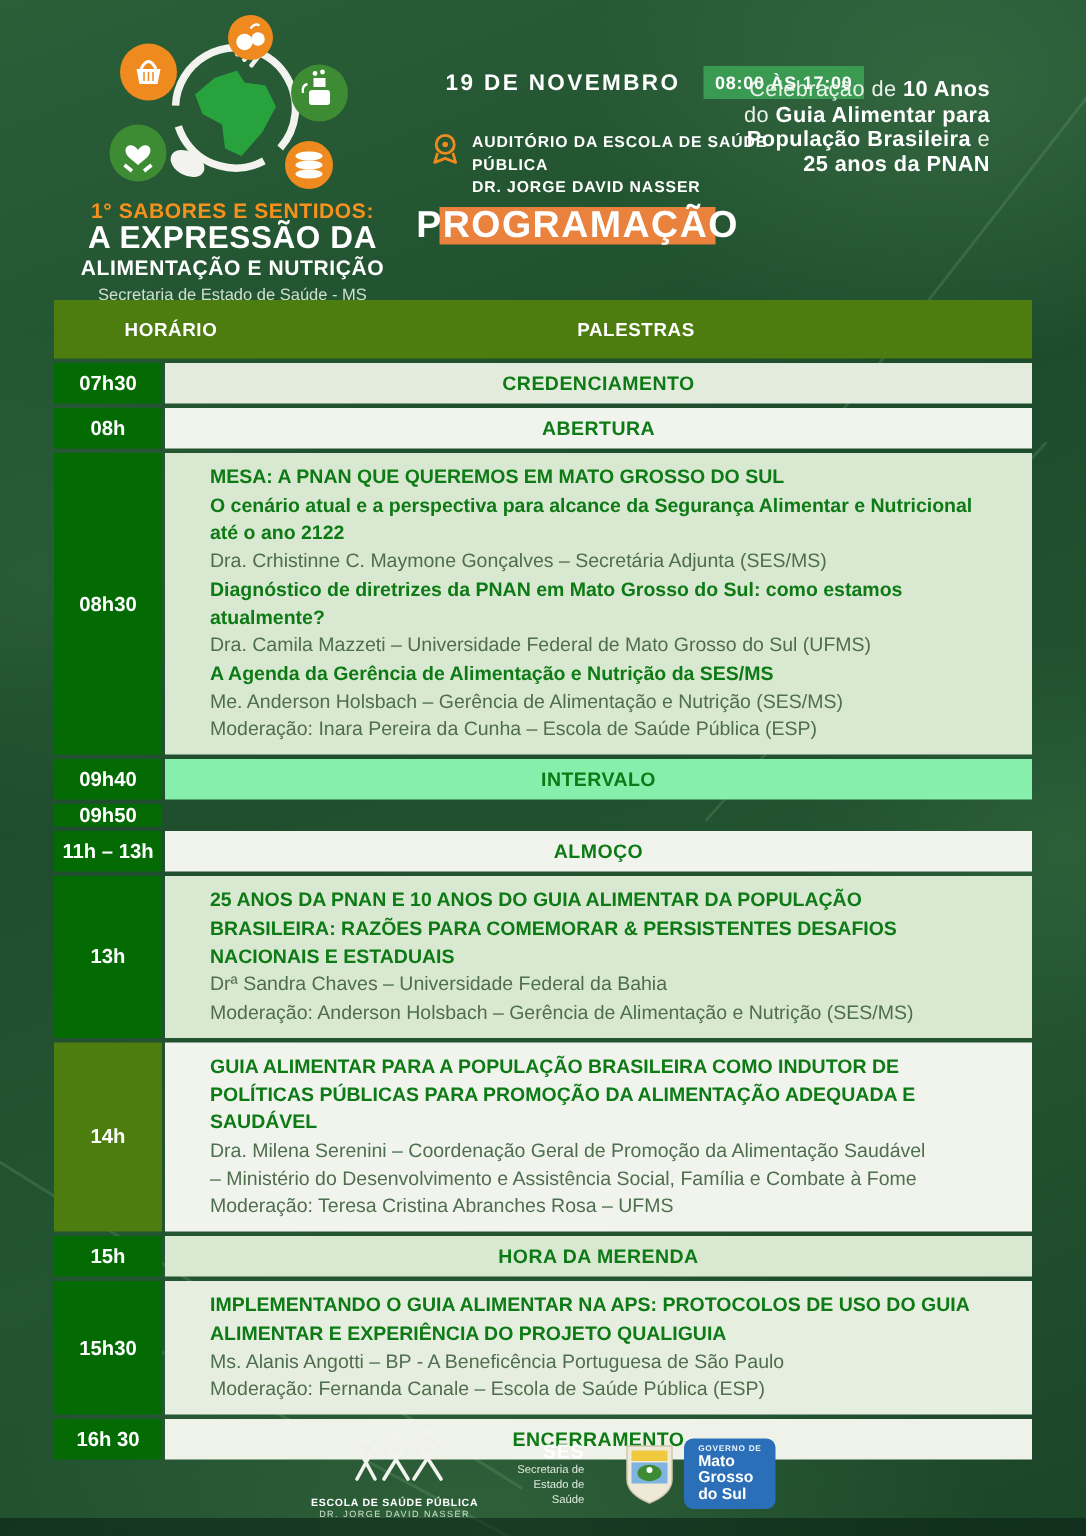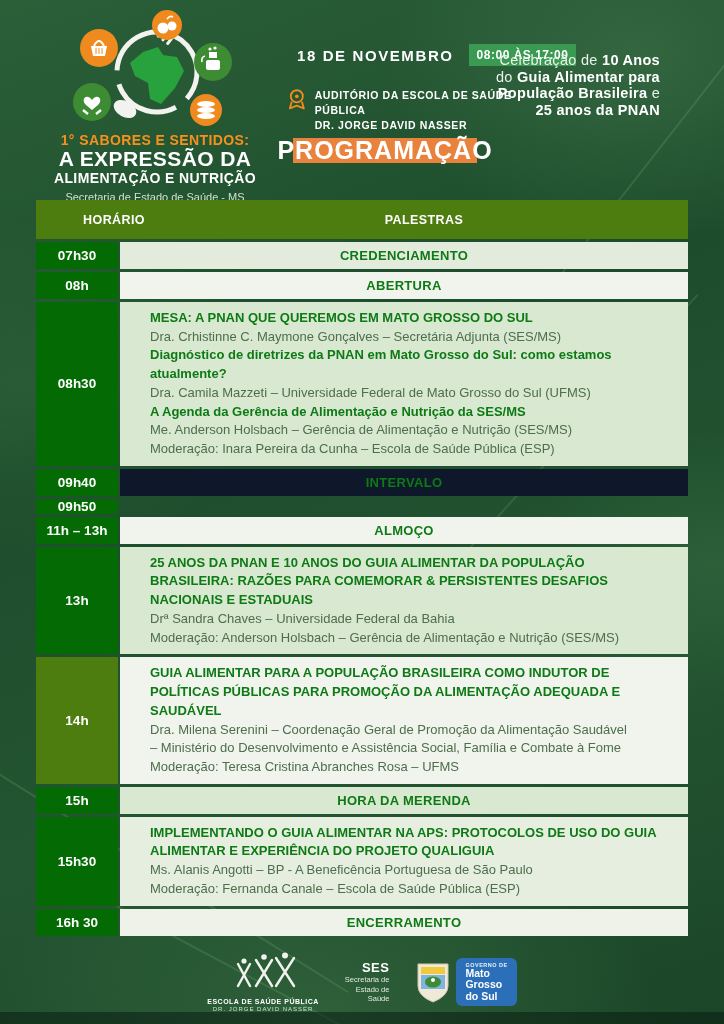--- a/index.html
+++ b/index.html
@@ -43,21 +43,21 @@
   .celebration{position:absolute;right:64px;top:52px;width:170px;text-align:right;
     color:#e9f1e9;font-size:14.5px;line-height:1.15;letter-spacing:.3px;}
   .celebration .b{font-weight:bold;color:#ffffff;}
 
   
   .schedule{position:absolute;left:36px;top:200px;width:652px;display:flex;flex-direction:column;gap:3px;}
   .thead{display:flex;background:#4d7c0f;height:39px;align-items:center;padding-left:32px;}
   .thead .h1{width:92px;text-align:center;color:#fff;font-weight:bold;font-size:12.5px;letter-spacing:.4px;}
   .thead .h2{flex:1;text-align:center;color:#fff;font-weight:bold;font-size:12.5px;letter-spacing:.4px;}
   .trow{display:flex;gap:2px;}
-  .tcell.time{width:82px;background:#046b04;color:#fff;font-weight:bold;font-size:13.5px;
+  .tcell.time{width:72px;background:#046b04;color:#fff;font-weight:bold;font-size:13.5px;
     display:flex;align-items:center;justify-content:center;flex:none;}
   .tcell.content{flex:1;padding:7px 30px;}
   .tcell.content.section{display:flex;align-items:center;justify-content:center;padding:0 12px;
     min-height:27px;color:#0d7a15;font-weight:bold;font-size:13px;letter-spacing:.3px;}
   .tline{color:#4e6e4e;font-size:13px;line-height:1.44;}
   .tline.b{color:#0d7a15;font-weight:bold;}
 
   
   .footer{position:absolute;left:0;right:0;top:952px;display:flex;justify-content:center;gap:26px;align-items:center;}
   .esp-logo{text-align:center;}
@@ -149,21 +149,21 @@
         <rect x="1.5" y="3" width="18" height="16" rx="2.5" fill="none" stroke="#ef8a1e" stroke-width="2.2"></rect>
         <line x1="6" y1="1" x2="6" y2="5" stroke="#ef8a1e" stroke-width="2.2"></line>
         <line x1="15" y1="1" x2="15" y2="5" stroke="#ef8a1e" stroke-width="2.2"></line>
         <circle cx="6.5" cy="11" r="1.1" fill="#ef8a1e"></circle>
           <circle cx="10.5" cy="11" r="1.1" fill="#ef8a1e"></circle>
         <circle cx="14.5" cy="11" r="1.1" fill="#ef8a1e"></circle>
           <circle cx="6.5" cy="15" r="1.1" fill="#ef8a1e"></circle>
         <circle cx="10.5" cy="15" r="1.1" fill="#ef8a1e"></circle>
           <circle cx="14.5" cy="15" r="1.1" fill="#ef8a1e"></circle>
       </svg>
-      <span class="date-text">18 DE NOVEMBRO</span>
+      <span class="date-text">19 DE NOVEMBRO</span>
       <span class="time-badge">08:00 ÀS 17:00</span>
     </div>
     <div class="venue-row">
       <svg width="19" height="24" viewBox="0 0 19 24">
         <circle cx="9.5" cy="8" r="6.5" fill="none" stroke="#ef8a1e" stroke-width="2"></circle>
         <circle cx="9.5" cy="8" r="2" fill="#ef8a1e"></circle>
         <path d="M4 14 L2 21 L9.5 18 L17 21 L15 14" fill="none" stroke="#ef8a1e" stroke-width="2" stroke-linejoin="round"></path>
       </svg>
       <div class="venue-text">
         <div>AUDITÓRIO DA ESCOLA DE SAÚDE PÚBLICA</div>
@@ -190,31 +190,32 @@
         <div class="tcell content section" style="background: rgb(227, 236, 220);">CREDENCIAMENTO</div>
       </div>
       <div class="trow">
         <div class="tcell time" style="background: rgb(4, 107, 4);">08h</div>
         <div class="tcell content section" style="background: rgb(240, 244, 236);">ABERTURA</div>
       </div>
       <div class="trow">
         <div class="tcell time" style="background: rgb(4, 107, 4);">08h30</div>
         <div class="tcell content" style="background: rgb(217, 232, 208);">
           <div class="tline b">MESA: A PNAN QUE QUEREMOS EM MATO GROSSO DO SUL</div>
+          <div class="tline b">O cenário atual e a perspectiva para alcance da Segurança Alimentar e Nutricional até o ano 2122</div>
           <div class="tline">Dra. Crhistinne C. Maymone Gonçalves – Secretária Adjunta (SES/MS)</div>
           <div class="tline b">Diagnóstico de diretrizes da PNAN em Mato Grosso do Sul: como estamos atualmente?</div>
           <div class="tline">Dra. Camila Mazzeti – Universidade Federal de Mato Grosso do Sul (UFMS)</div>
           <div class="tline b">A Agenda da Gerência de Alimentação e Nutrição da SES/MS</div>
           <div class="tline">Me. Anderson Holsbach – Gerência de Alimentação e Nutrição (SES/MS)</div>
           <div class="tline">Moderação: Inara Pereira da Cunha – Escola de Saúde Pública (ESP)</div>
         </div>
       </div>
       <div class="trow">
         <div class="tcell time" style="background: rgb(4, 107, 4);">09h40</div>
-        <div class="tcell content section" style="background: #0f172a;">INTERVALO</div>
+        <div class="tcell content section" style="background: #86efac;">INTERVALO</div>
       </div>
       <div class="trow">
         <div class="tcell time" style="background: rgb(4, 107, 4);">09h50</div>
       </div>
       <div class="trow">
         <div class="tcell time" style="background: rgb(4, 107, 4);">11h – 13h</div>
         <div class="tcell content section" style="background: rgb(240, 244, 236);">ALMOÇO</div>
       </div>
       <div class="trow">
         <div class="tcell time" style="background: rgb(4, 107, 4);">13h</div>

